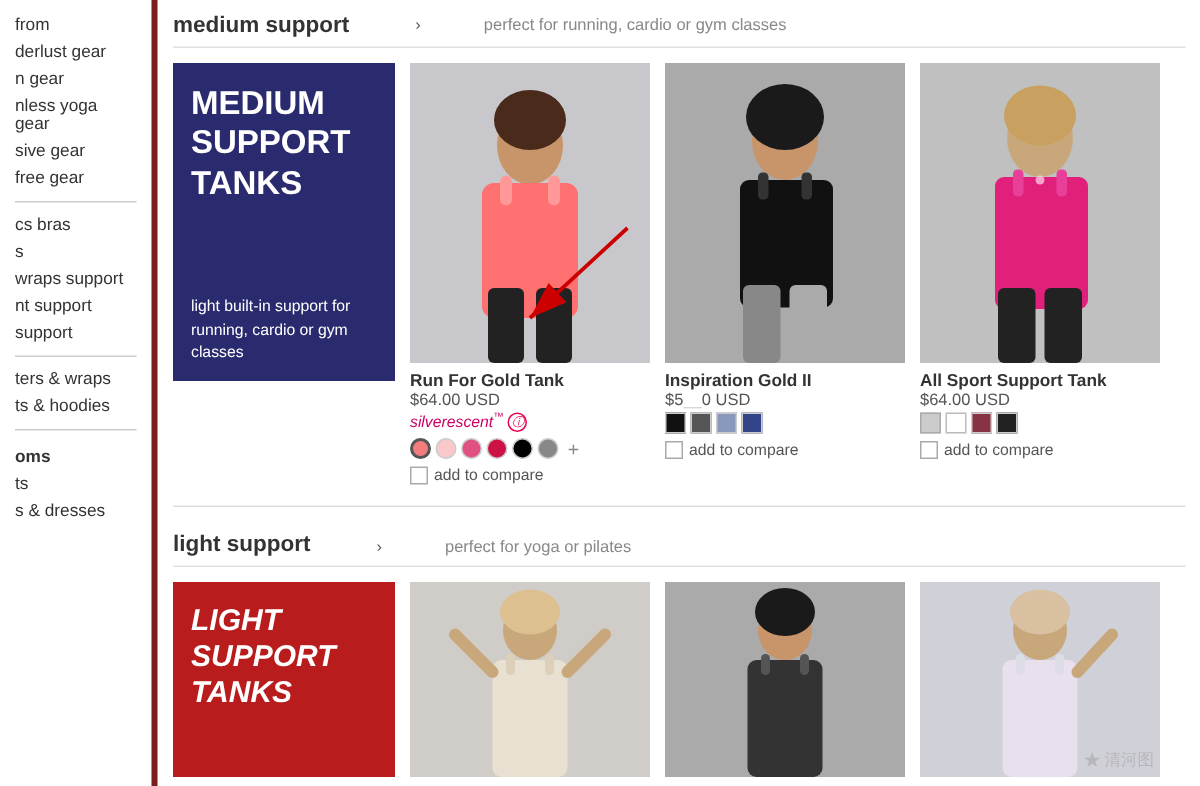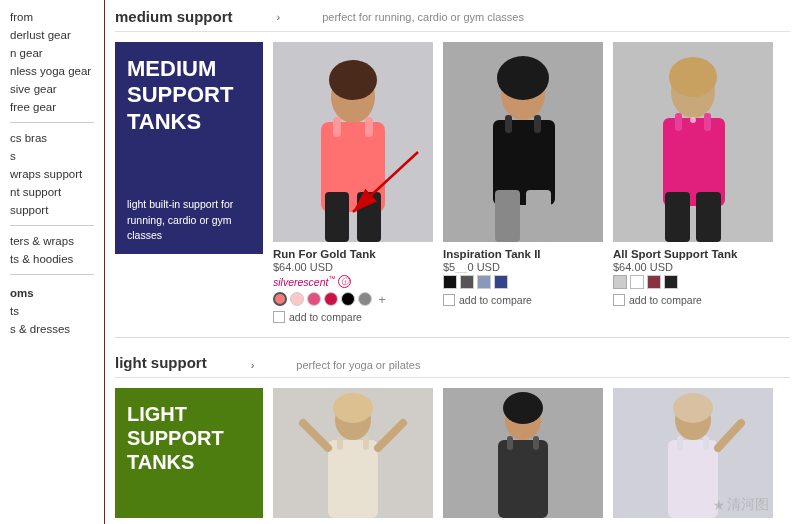--- a/index.html
+++ b/index.html
@@ -3,21 +3,21 @@
   <meta charset="utf-8">
   <style>
     * { margin: 0; padding: 0; box-sizing: border-box; }
     body { font-family: Arial, sans-serif; font-size: 12px; color: #333; background: #fff; width: 800px; height: 524px; overflow: hidden; display: flex; }
 
     
     .sidebar {
       width: 105px;
       min-width: 105px;
       padding: 8px 10px;
-      border-right: 1px solid #7f1d1d;
+      border-right: 4px solid #7f1d1d;
       background: #fff;
     }
     .sidebar-item {
       display: block;
       color: #333;
       text-decoration: none;
       padding: 3px 0;
       font-size: 11.5px;
       cursor: pointer;
     }
@@ -315,21 +315,21 @@
           <ellipse cx="80" cy="52" rx="22" ry="26" fill="#c8956a"></ellipse>
           <ellipse cx="80" cy="36" rx="26" ry="22" fill="#1a1a1a"></ellipse>
           <rect x="50" y="78" width="62" height="85" rx="6" fill="#111111"></rect>
           <rect x="62" y="73" width="7" height="18" rx="3" fill="#333"></rect>
           <rect x="91" y="73" width="7" height="18" rx="3" fill="#333"></rect>
           <rect x="52" y="148" width="25" height="52" rx="4" fill="#888"></rect>
           <rect x="83" y="148" width="25" height="52" rx="4" fill="#aaa"></rect>
         </svg>
       </div>
       <div class="product-info">
-        <div class="product-name">Inspiration Tank II</div>
+        <div class="product-name">Inspiration Gold II</div>
         <div class="product-price">$5<span style="color:#ccc;">__</span>0 USD</div>
         <div class="swatches">
           <span class="swatch-square" style="background:#111111;"></span>
           <span class="swatch-square" style="background:#555555;"></span>
           <span class="swatch-square" style="background:#8899bb;"></span>
           <span class="swatch-square" style="background:#334488;"></span>
         </div>
         <div class="compare-row">
           <div class="compare-checkbox"></div>
           <span>add to compare</span>
@@ -373,21 +373,21 @@
   <div style="border-top:1px solid #ddd;margin:6px 0 8px 0;"></div>
 
   <div class="section-header light-section">
     <span class="section-title">light support</span>
     <span class="section-arrow">›</span>
     <span class="section-subtitle">perfect for yoga or pilates</span>
   </div>
 
   <div class="product-grid">
 
-    <div class="light-banner-card" style="background:#4d7c0f;height:130px;">
+    <div class="light-banner-card" style="background:#b91c1c;height:130px;font-style:italic;">
       <div class="light-banner-title">LIGHT SUPPORT TANKS</div>
     </div>
 
     <div class="product-card">
       <div style="width:160px;height:130px;background:#d8d8d0;overflow:hidden;">
         <svg width="160" height="130" viewBox="0 0 160 130" xmlns="http://www.w3.org/2000/svg">
           <rect width="160" height="130" fill="#d0ccc8"></rect>
           <ellipse cx="80" cy="32" rx="18" ry="20" fill="#c8a87a"></ellipse>
           <ellipse cx="80" cy="20" rx="20" ry="15" fill="#dcc090"></ellipse>
           <rect x="55" y="52" width="50" height="78" rx="6" fill="#e8e0d0"></rect>
@@ -420,20 +420,20 @@
           <ellipse cx="80" cy="32" rx="18" ry="20" fill="#c8a87a"></ellipse>
           <ellipse cx="80" cy="20" rx="20" ry="15" fill="#d8c0a0"></ellipse>
           <rect x="55" y="52" width="50" height="78" rx="6" fill="#e8e0ec"></rect>
           <rect x="64" y="48" width="6" height="14" rx="3" fill="#dddde8"></rect>
           <rect x="90" y="48" width="6" height="14" rx="3" fill="#dddde8"></rect>
           <line x1="105" y1="60" x2="128" y2="35" stroke="#c8a87a" stroke-width="8" stroke-linecap="round"></line>
         </svg>
         
         <div style="position:absolute;bottom:4px;right:4px;opacity:0.45;display:flex;align-items:center;gap:2px;">
           <span style="color:#999;font-size:14px;">★</span>
-          <span style="font-size:14px;color:#999;">清河图</span>
+          <span style="font-size:11px;color:#999;">清河图</span>
         </div>
       </div>
     </div>
 
   </div>
 
 </div>
 
 </body></html>

